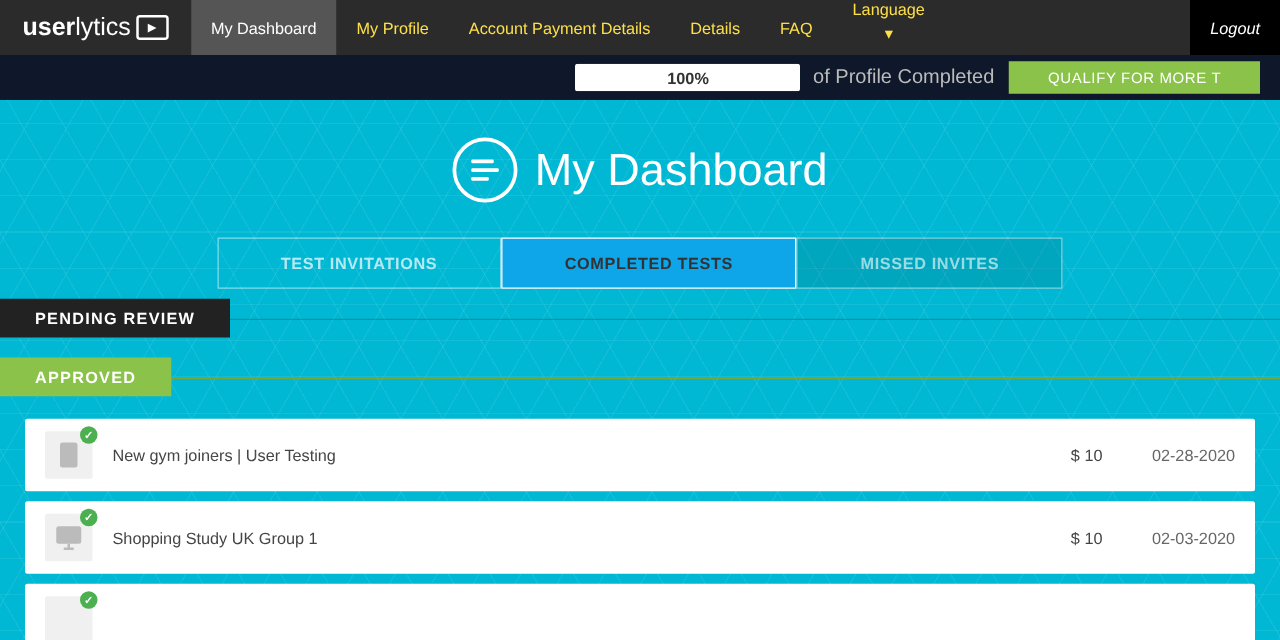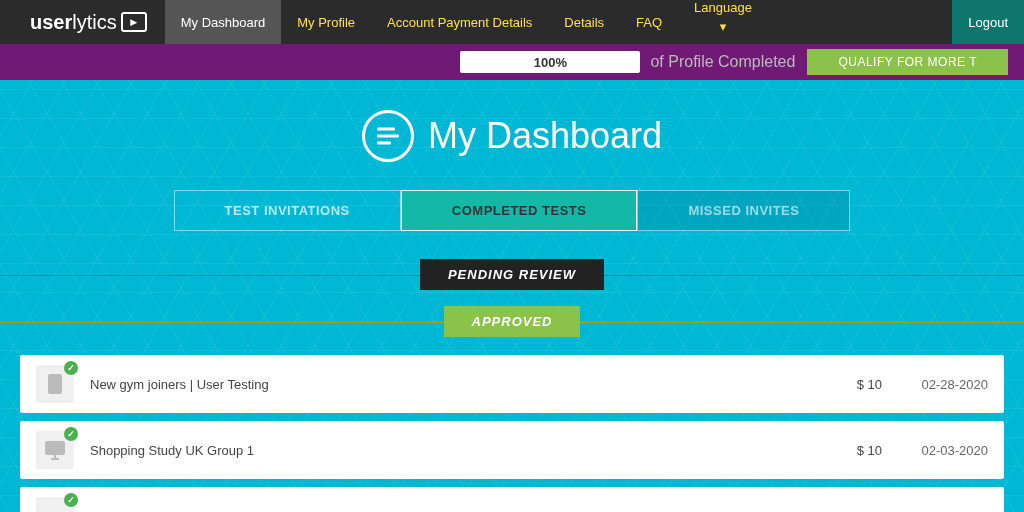--- a/index.html
+++ b/index.html
@@ -20,21 +20,20 @@
       height: 100%;
     }
     .logo-text {
       color: white;
       font-size: 20px;
       font-weight: 300;
       letter-spacing: 0;
     }
     .logo-text span {
       font-weight: 700;
-      margin-left: 12px;
     }
     .logo-icon {
       display: inline-block;
       width: 26px;
       height: 20px;
       border: 2px solid white;
       border-radius: 3px;
       margin-left: 4px;
       position: relative;
       vertical-align: middle;
@@ -63,34 +62,35 @@
       align-items: center;
       font-size: 13px;
       cursor: pointer;
       white-space: nowrap;
     }
     .nav-link.active {
       background: #555;
       color: white;
     }
     .nav-link.logout {
-      background: #0f766e;
+      background: #000000;
       color: white;
       margin-left: auto;
+      font-style: italic;
     }
     .nav-link.language {
       display: flex;
       align-items: center;
       gap: 4px;
       flex-direction: column;
     }
 
     
     .profile-bar {
-      background: #701a75;
+      background: #0f172a;
       height: 36px;
       display: flex;
       align-items: center;
       justify-content: flex-end;
       padding: 0 16px;
       gap: 12px;
     }
     .progress-container {
       display: flex;
       align-items: center;
@@ -206,36 +206,35 @@
       font-weight: 300;
       display: inline-block;
       vertical-align: middle;
     }
 
     
     .tabs-row {
       display: flex;
       justify-content: center;
       gap: 0;
-      margin-bottom: 20px;
       position: relative;
       border-radius: 16px;
     }
     .tab-item {
       padding: 12px 50px;
       cursor: pointer;
       font-size: 13px;
       font-weight: 600;
       letter-spacing: 0.5px;
       color: rgba(255,255,255,0.7);
       border: 1px solid rgba(255,255,255,0.5);
       background: transparent;
     }
     .tab-item.active {
-      background: #14b8a6;
+      background: #0ea5e9;
       color: #333;
       border-color: white;
     }
     .tab-item.inactive-gray {
       background: rgba(0,0,0,0.1);
       color: rgba(255,255,255,0.6);
     }
     .section-label {
       position: relative;
       z-index: 2;
@@ -246,25 +245,24 @@
       color: white;
     }
     .section-label.pending {
       background: #222;
     }
     .section-label.approved {
       background: #8bc34a;
     }
     .section-label-container {
       display: flex;
-      justify-content: center;
+      justify-content: flex-start;
       align-items: center;
       position: relative;
       padding: 8px 0;
-      font-style: italic;
     }
     .section-label-container::before {
       content: '';
       position: absolute;
       left: 0; right: 0;
       height: 1px;
       background: rgba(0,0,0,0.2);
       top: 50%;
     }
     .section-label-container.approved-container::before {

